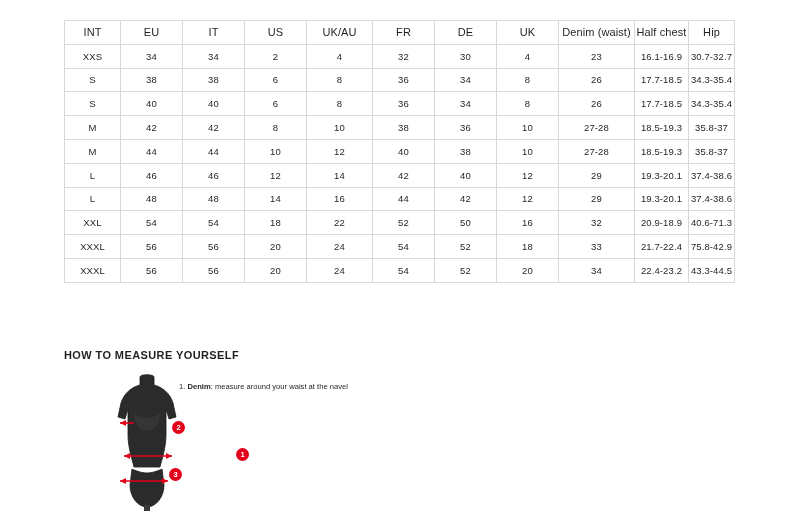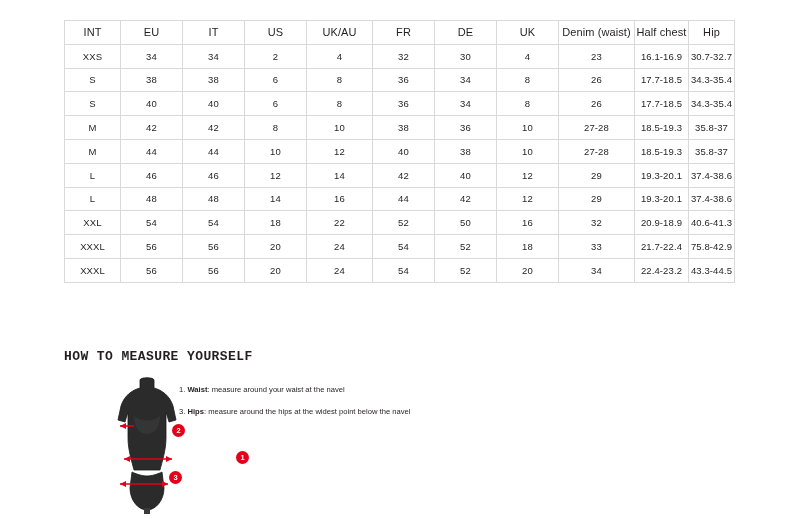--- a/index.html
+++ b/index.html
@@ -60,26 +60,25 @@
   .col-hip    { width: 46px; }
 
   
   .measure-section {
     position: absolute;
     left: 64px;
     top: 349px;
     width: 680px;
   }
   .measure-title {
-    font-size: 13px;
+    font-size: 11px;
     font-weight: bold;
     letter-spacing: 0.4px;
     color: #231f20;
     margin: 0 0 6px 0;
-    font-family: Liberation Mono, monospace;
   }
   .measure-body {
     position: relative;
     display: block;
   }
   .figure-box {
     position: absolute;
     left: 20px;
     top: 6px;
     width: 130px;
@@ -247,21 +246,21 @@
           <td>XXL</td>
           <td>54</td>
           <td>54</td>
           <td>18</td>
           <td>22</td>
           <td>52</td>
           <td>50</td>
           <td>16</td>
           <td>32</td>
           <td>20.9-18.9</td>
-          <td>40.6-41.3</td>
+          <td>40.6-71.3</td>
         </tr>
         <tr>
           <td>XXXL</td>
           <td>56</td>
           <td>56</td>
           <td>20</td>
           <td>24</td>
           <td>54</td>
           <td>52</td>
           <td>18</td>
@@ -321,24 +320,20 @@
         </svg>
 
         <div class="bullet b1">1</div>
         <div class="bullet b2">2</div>
         <div class="bullet b3">3</div>
       </div>
 
       <div class="steps">
         <div class="step">
           <span class="num">1.</span>
-          <b>Waist</b><span>: measure around your waist at the navel</span>
-        </div>
-        <div class="step">
-          <span class="num">3.</span>
-          <b>Hips</b><span>: measure around the hips at the widest point below the navel</span>
+          <b>Denim</b><span>: measure around your waist at the navel</span>
         </div>
       </div>
 
     </div>
   </div>
 
 </div>
 
 </body></html>

